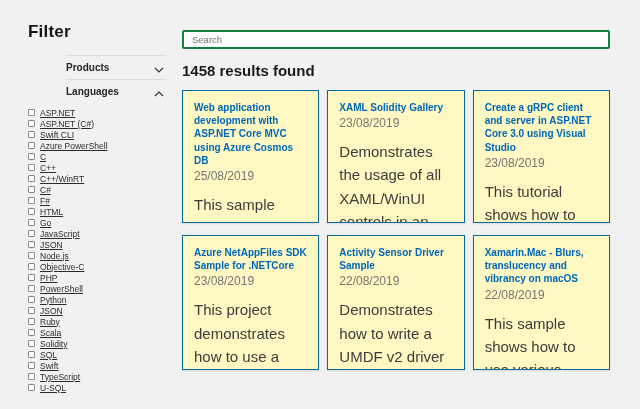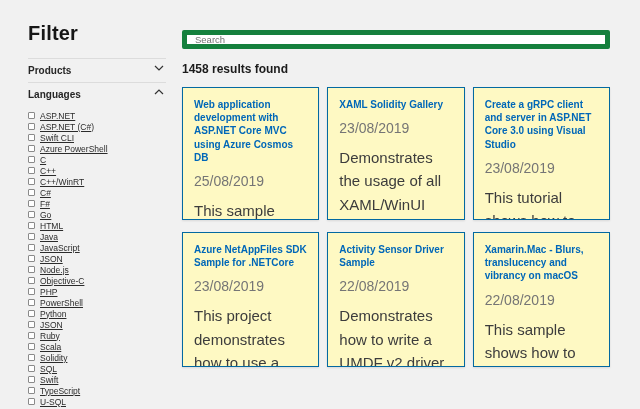--- a/index.html
+++ b/index.html
@@ -6,71 +6,72 @@
   html, body { width: 640px; height: 409px; overflow: hidden; }
   body {
     background: #f1f1f1;
     font-family: "Liberation Sans", "DejaVu Sans", sans-serif;
     color: #1b1b1b;
     position: relative;
   }
 
   
   .sidebar { position: absolute; left: 28px; top: 22px; width: 138px; }
-  .filter-title { font-size: 20px; font-weight: 700; color: #161616; margin-bottom: 13px; letter-spacing: .2px; }
+  .filter-title { font-size: 17px; font-weight: 700; color: #161616; margin-bottom: 13px; letter-spacing: .2px; }
   .section-row {
-    display: flex; align-items: flex-start; justify-content: space-between;
+    display: flex; align-items: flex-end; justify-content: space-between;
     border-top: 1px solid #dcdcdc;
     padding: 6px 2px 6px 0;
     cursor: pointer;
+    margin-left: 38px;
   }
   .section-label { font-size: 10px; font-weight: 700; color: #262626; }
   .chev { display: inline-flex; align-items: center; }
   .chev svg { display: block; }
 
   .lang-list { padding-top: 4px; }
   .lang-item { display: flex; align-items: center; height: 11px; cursor: pointer; }
   .checkbox {
     width: 7px; height: 7px; flex: 0 0 7px;
     border: 1px solid #8a8a8a; border-radius: 1px;
     background: #fff; margin-right: 5px;
   }
   .lang-label { font-size: 8.5px; color: #2b2b2b; white-space: nowrap; text-decoration: underline; }
 
   
   .main { position: absolute; left: 182px; top: 30px; width: 428px; }
   .search-input {
     width: 100%; height: 19px;
-    border: 5px solid #15803d; border-radius: 2px;
+    border: 2px solid #15803d; border-radius: 2px;
     background: #fff; padding: 0 8px;
     font-size: 9.5px; font-family: inherit; color: #333;
     outline: none; display: block;
   }
   .search-input::placeholder { color: #737373; }
-  .results-count { margin-top: 13px; font-size: 12px; font-weight: 700; color: #1b1b1b; }
+  .results-count { margin-top: 13px; font-size: 15px; font-weight: 700; color: #1b1b1b; }
 
   .cards-grid {
     margin-top: 11px;
     display: grid;
     grid-template-columns: repeat(3, 1fr);
     grid-template-rows: 133px 135px;
     column-gap: 8px; row-gap: 12px;
   }
   .card {
     background: #fef9c3;
     border: 1px solid #0369a1;
     box-shadow: 0 1px 2px rgba(0,0,0,.10);
     padding: 10px 11px;
     overflow: hidden;
   }
   .card-title {
     font-size: 10px; font-weight: 700; line-height: 1.32;
     color: #0067b8; text-decoration: none; display: block; cursor: pointer;
   }
-  .card-date { font-size: 14px; color: #757575; margin-top: 9px; }
+  .card-date { font-size: 12px; color: #757575; margin-top: 2px; }
   .card-desc { font-size: 15px; color: #3c3c3c; line-height: 1.55; margin-top: 10px; }
 </style>
 </head>
 <body>
 
 <div class="sidebar">
   <div class="filter-title">Filter</div>
 
   <div class="section-row">
     <span class="section-label">Products</span>
@@ -132,32 +133,28 @@
         <span class="lang-label">C#</span>
       </div>
 
       <div class="lang-item">
         <span class="checkbox"></span>
         <span class="lang-label">F#</span>
       </div>
 
       <div class="lang-item">
         <span class="checkbox"></span>
+        <span class="lang-label">HTML</span>
+      </div>
+
+      <div class="lang-item">
+        <span class="checkbox"></span>
         <span class="lang-label">Go</span>
       </div>
 
-      <div class="lang-item">
-        <span class="checkbox"></span>
-        <span class="lang-label">HTML</span>
-      </div>
-
-      <div class="lang-item">
-        <span class="checkbox"></span>
-        <span class="lang-label">Java</span>
-      </div>
 
       <div class="lang-item">
         <span class="checkbox"></span>
         <span class="lang-label">JavaScript</span>
       </div>
 
       <div class="lang-item">
         <span class="checkbox"></span>
         <span class="lang-label">JSON</span>
       </div>

